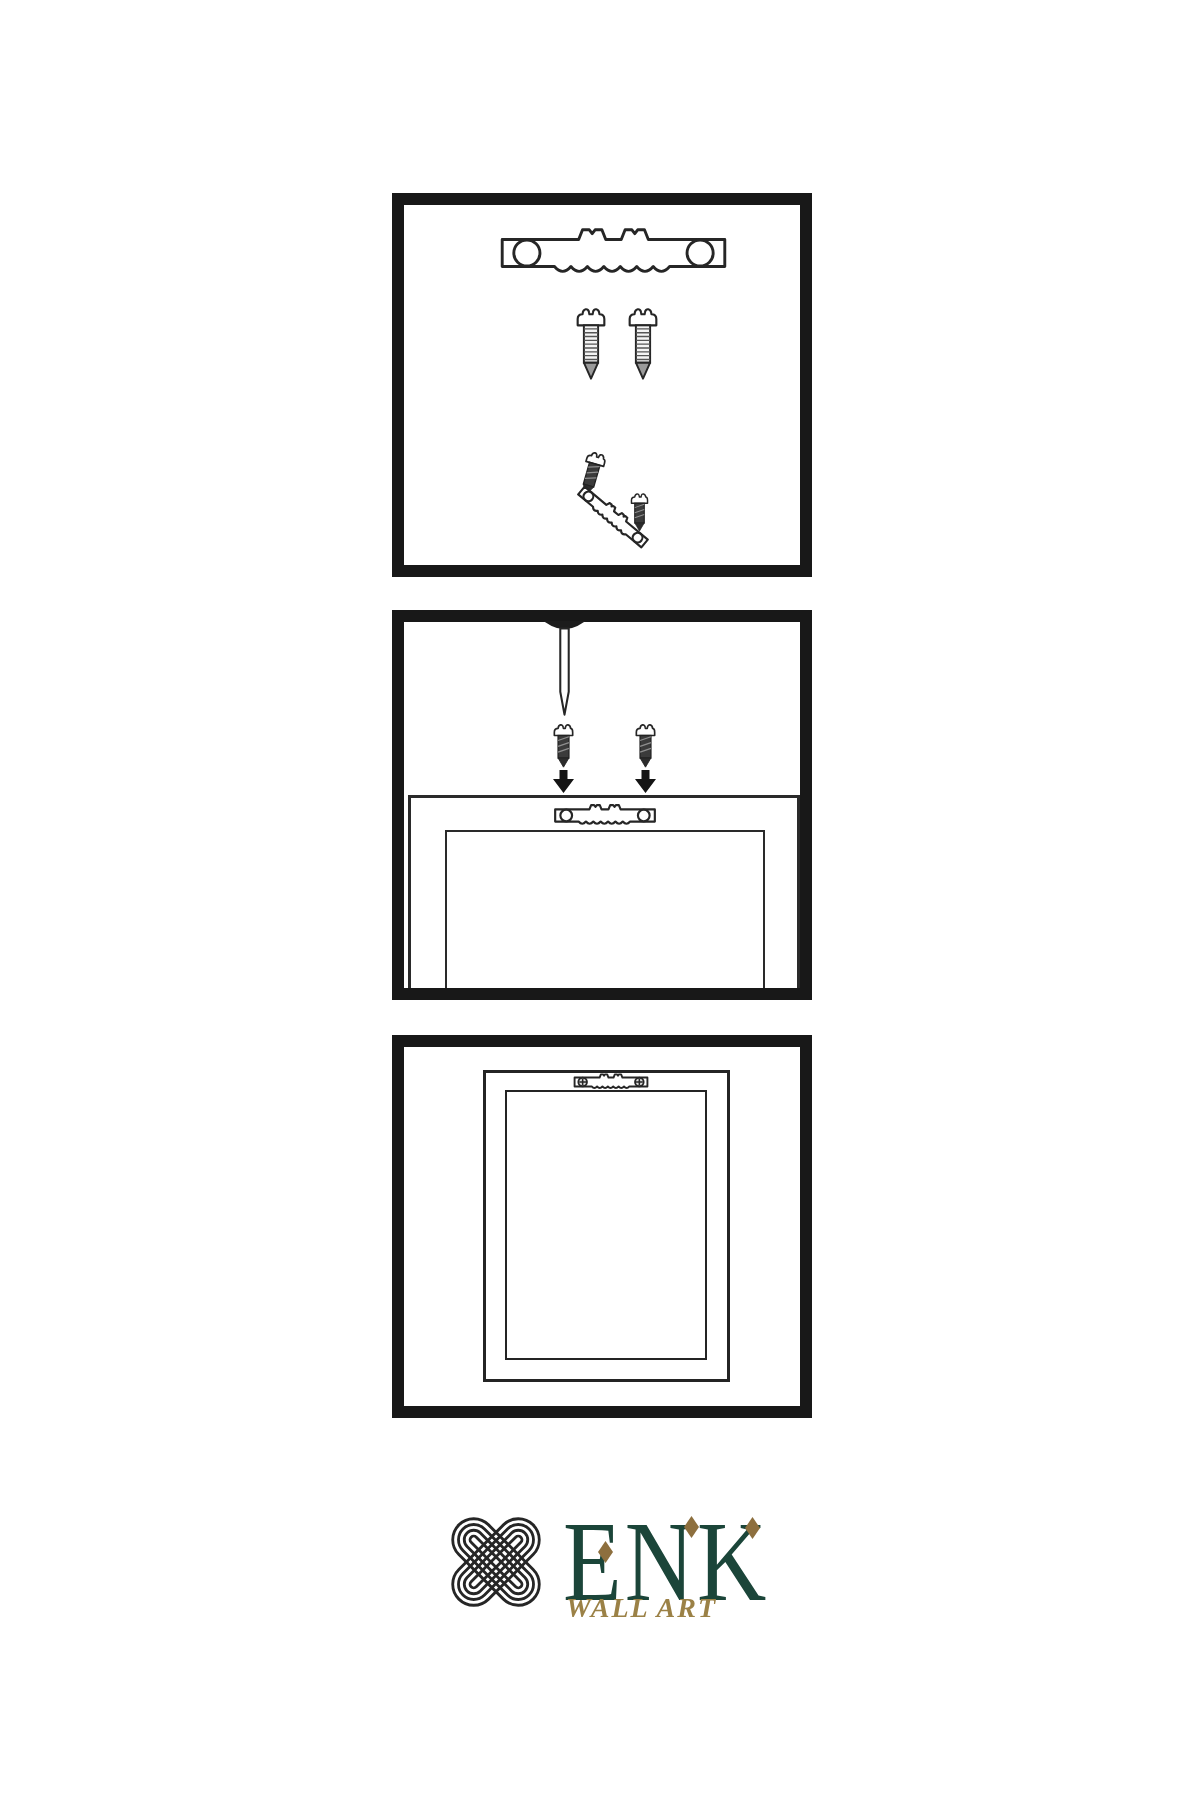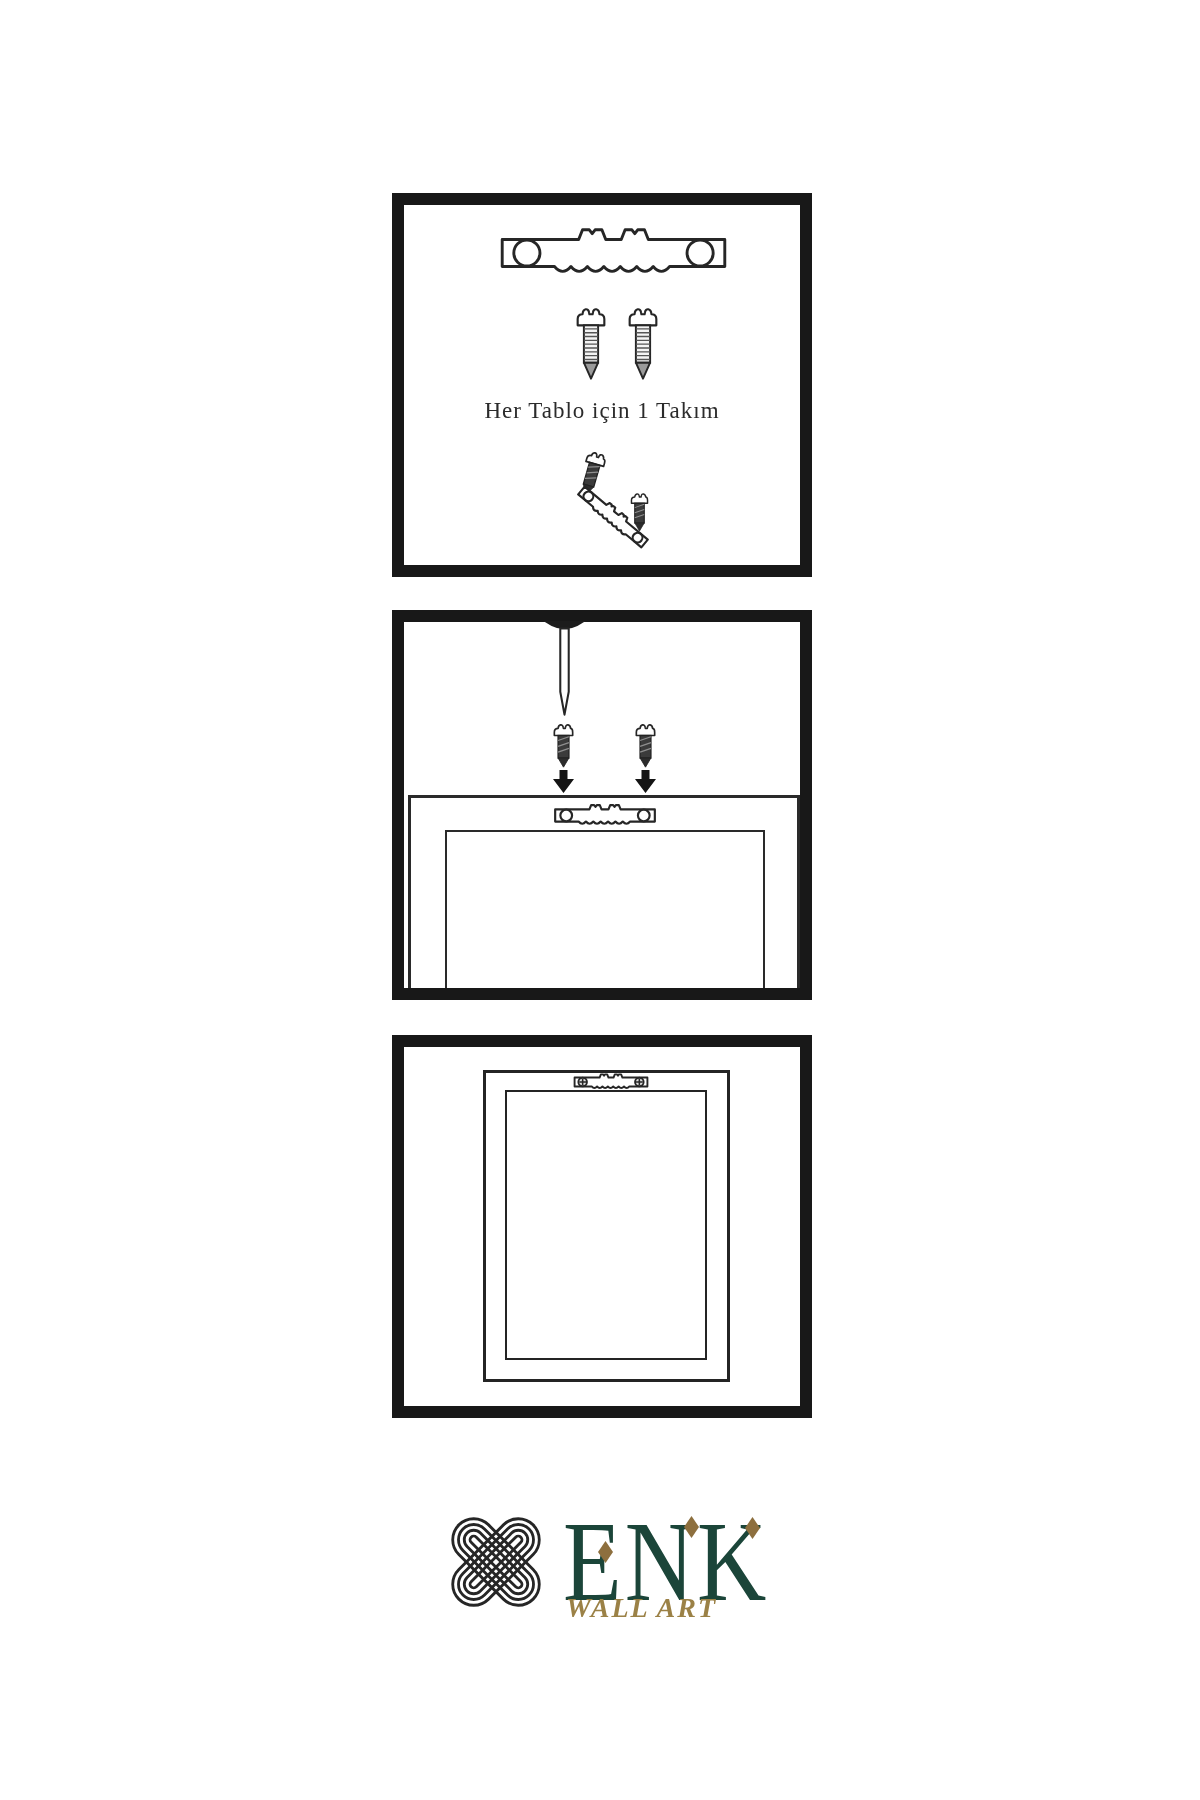--- a/index.html
+++ b/index.html
@@ -62,21 +62,20 @@
     </div>
     <div class="abs" style="left:223px;top:100px;width:32px;height:78px;">
       <svg viewBox="0 0 36 86" width="32" height="78" fill="none">
         <path d="M3,22 L3,15 Q3,9.5 8.5,9.5 C9,3 15,2 15.8,7.5 L16.2,9.5 L19.8,9.5 L20.2,7.5 C21,2 27,3 27.5,9.5 Q33,9.5 33,15 L33,22 Z" fill="#fff" stroke="currentColor" stroke-width="2.4" stroke-linejoin="round"></path>
         <rect x="10" y="22" width="16" height="42" fill="#f4f4f4" stroke="currentColor" stroke-width="2.2"></rect>
         <path d="M10,26H26 M10,30.3H26 M10,34.6H26 M10,38.9H26 M10,43.2H26 M10,47.5H26 M10,51.8H26 M10,56.1H26 M10,60.4H26" stroke="#555" stroke-width="1.5"></path>
         <path d="M10,64 L18,82 L26,64 Z" fill="#9a9a9a" stroke="currentColor" stroke-width="2.2" stroke-linejoin="round"></path>
       </svg>
     </div>
 
-    <div class="caption">Her Tablo için 1 Takım</div>
 
     <div class="abs rot16" style="left:177px;top:246px;width:22px;height:45px;">
       <svg viewBox="0 0 26 54" width="22" height="45" fill="none">
         <path d="M2,15 L2,11 Q2,6.5 6.5,6.5 C7,1.5 12,0.8 12.6,5 L12.9,6.5 L15.1,6.5 L15.4,5 C16,0.8 21,1.5 21.5,6.5 Q24,6.5 24,11 L24,15 Z" fill="#fff" stroke="currentColor" stroke-width="2" stroke-linejoin="round"></path>
         <rect x="6.5" y="15" width="13" height="27" fill="#3b3b3b" stroke="#222" stroke-width="1.6"></rect>
         <path d="M6.5,21 L19.5,16.5 M6.5,28 L19.5,23.5 M6.5,35 L19.5,30.5" stroke="#8f8f8f" stroke-width="1.4"></path>
         <path d="M6.5,42 L13,53 L19.5,42 Z" fill="#2c2c2c" stroke="#222" stroke-width="1"></path>
       </svg>
     </div>
     <div class="abs rot40" style="left:166px;top:300px;width:86px;height:24px;">

